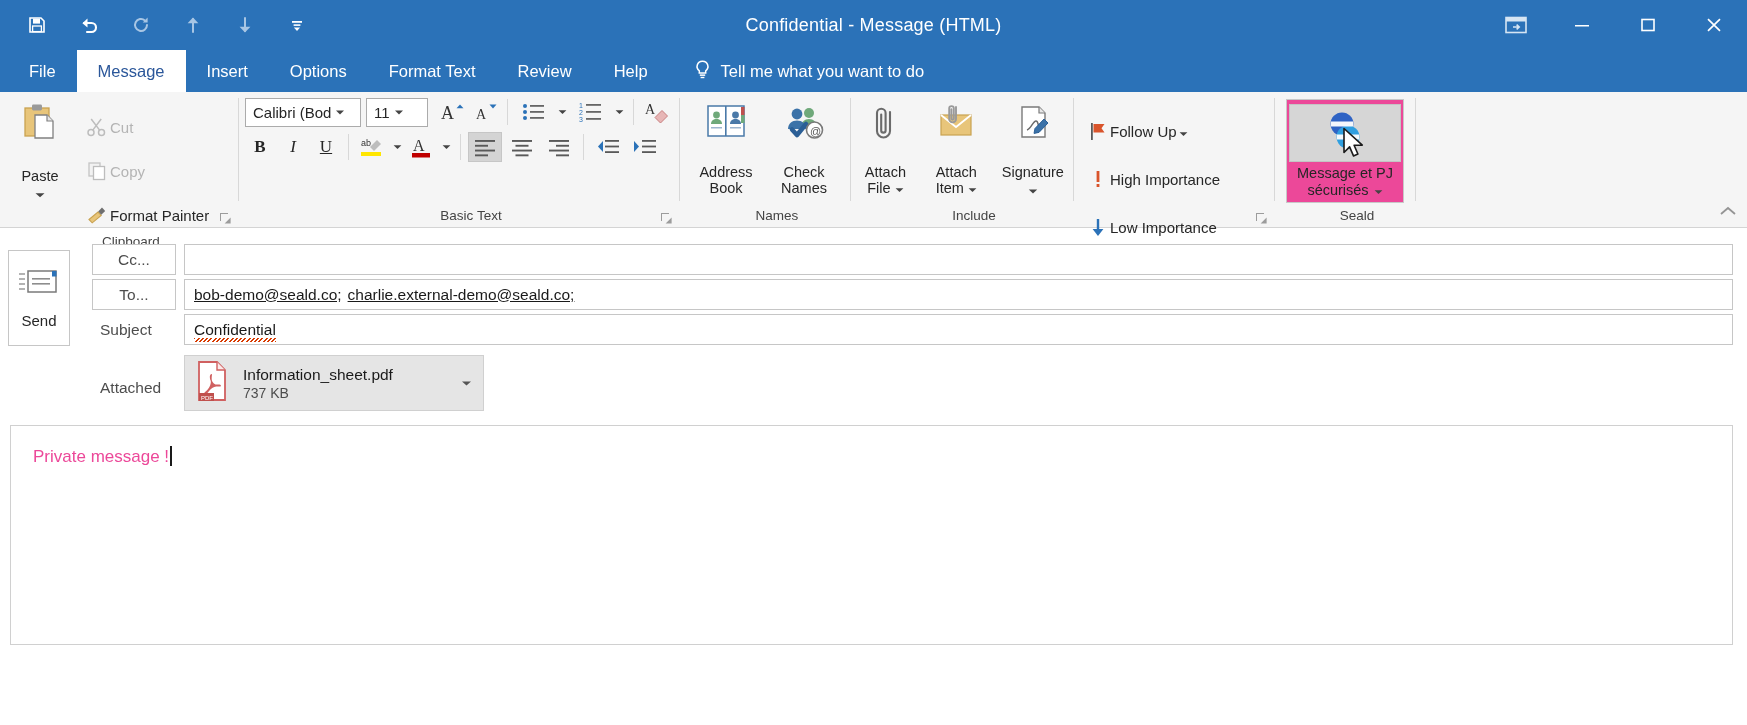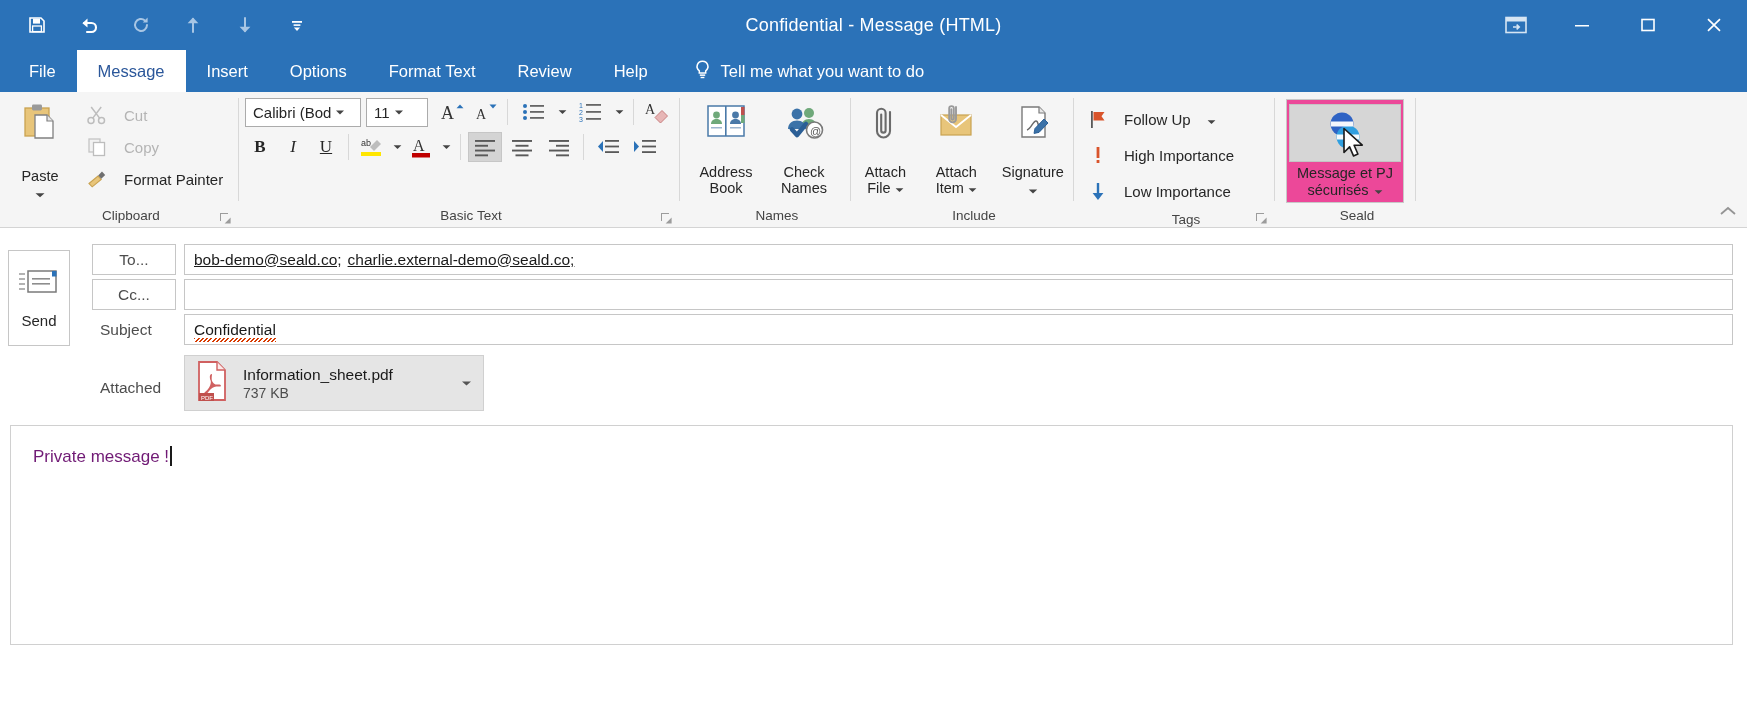--- a/index.html
+++ b/index.html
@@ -67,22 +67,22 @@
   
   .bigbtn {
     display: flex; flex-direction: column; align-items: center;
     width: 72px; padding-top: 5px; cursor: default;
   }
   .bigbtn .lbl { font-size: 14.5px; color: #262626; text-align: center; line-height: 16px; margin-top: 16px; }
   .bigbtn .caret { margin-top: 1px; }
 
   
   .smallbtn {
-    display: flex; align-items: center; gap: 16px; height: 32px; padding: 0 6px;
-    font-size: 15px; color: #262626; white-space: nowrap;
+    display: flex; align-items: center; gap: 2px; height: 32px; padding: 0 6px;
+    font-size: 15px; color: #262626; white-space: nowrap; margin-top: 12px;
   }
   .smallbtn.disabled { color: #b4b4b4; }
   .icon-sq { display: flex; align-items: center; justify-content: center; }
 
   
   .bt-rows { display: flex; flex-direction: column; gap: 5px; padding-left: 6px; }
   .bt-row { display: flex; align-items: center; gap: 3px; }
   .combo {
     border: 1px solid #ababab; background: #fff; height: 29px;
     display: flex; align-items: center; font-size: 15px; color: #262626;
@@ -156,21 +156,21 @@
   .att-meta { margin-left: 14px; flex: 1; }
   .att-name { font-size: 15.5px; color: #1a1a1a; line-height: 19px; }
   .att-size { font-size: 14px; color: #4d4d4d; line-height: 18px; }
   .att-caret { width: 22px; display: flex; align-items: center; justify-content: center; }
 
   
   .bodybox {
     margin: 14px 14px 0 10px; border: 1px solid #d0d0d0; background: #fff;
     height: 220px; padding: 20px 0 0 22px; position: relative;
   }
-  .bodytext { font-size: 17px; color: #701a75; position: relative; display: inline-block; text-align: right; }
+  .bodytext { font-size: 17px; color: #ec4899; position: relative; display: inline-block; text-align: right; }
   .caretbar {
     display: inline-block; width: 1.6px; height: 20px; background: #1a1a1a;
     vertical-align: -4px; margin-left: 1px;
   }
 </style>
 </head>
 <body>
 
 <div id="app">
 
@@ -668,30 +668,30 @@
           <rect x="15" y="16" width="18" height="1.6" fill="#8d8d8d"></rect>
           <rect x="35" y="4" width="4.5" height="5.5" fill="#2b72b8"></rect>
           <path d="M2 7h6M2 12h6M2 17h6M2 22h6" stroke="#9b9b9b" stroke-width="1.5"></path>
         </svg>
       </span>
       <span class="send-lbl">Send</span>
     </div>
 
     <div class="hdr-rows">
       <div class="hdr-row">
+        <div class="fbtn">Cc...</div>
+        <div class="finput"></div>
+      </div>
+      <div class="hdr-row">
         <div class="fbtn">To...</div>
         <div class="finput">
           <span class="recip">bob-demo@seald.co;</span>
           <span style="width:6px"></span>
           <span class="recip">charlie.external-demo@seald.co;</span>
         </div>
-      </div>
-      <div class="hdr-row">
-        <div class="fbtn">Cc...</div>
-        <div class="finput"></div>
       </div>
       <div class="hdr-row">
         <div class="flabel">Subject</div>
         <div class="finput">
           <span class="subject-val">
             <span>Confidential</span>
             <span class="squiggle"></span>
           </span>
         </div>
       </div>

